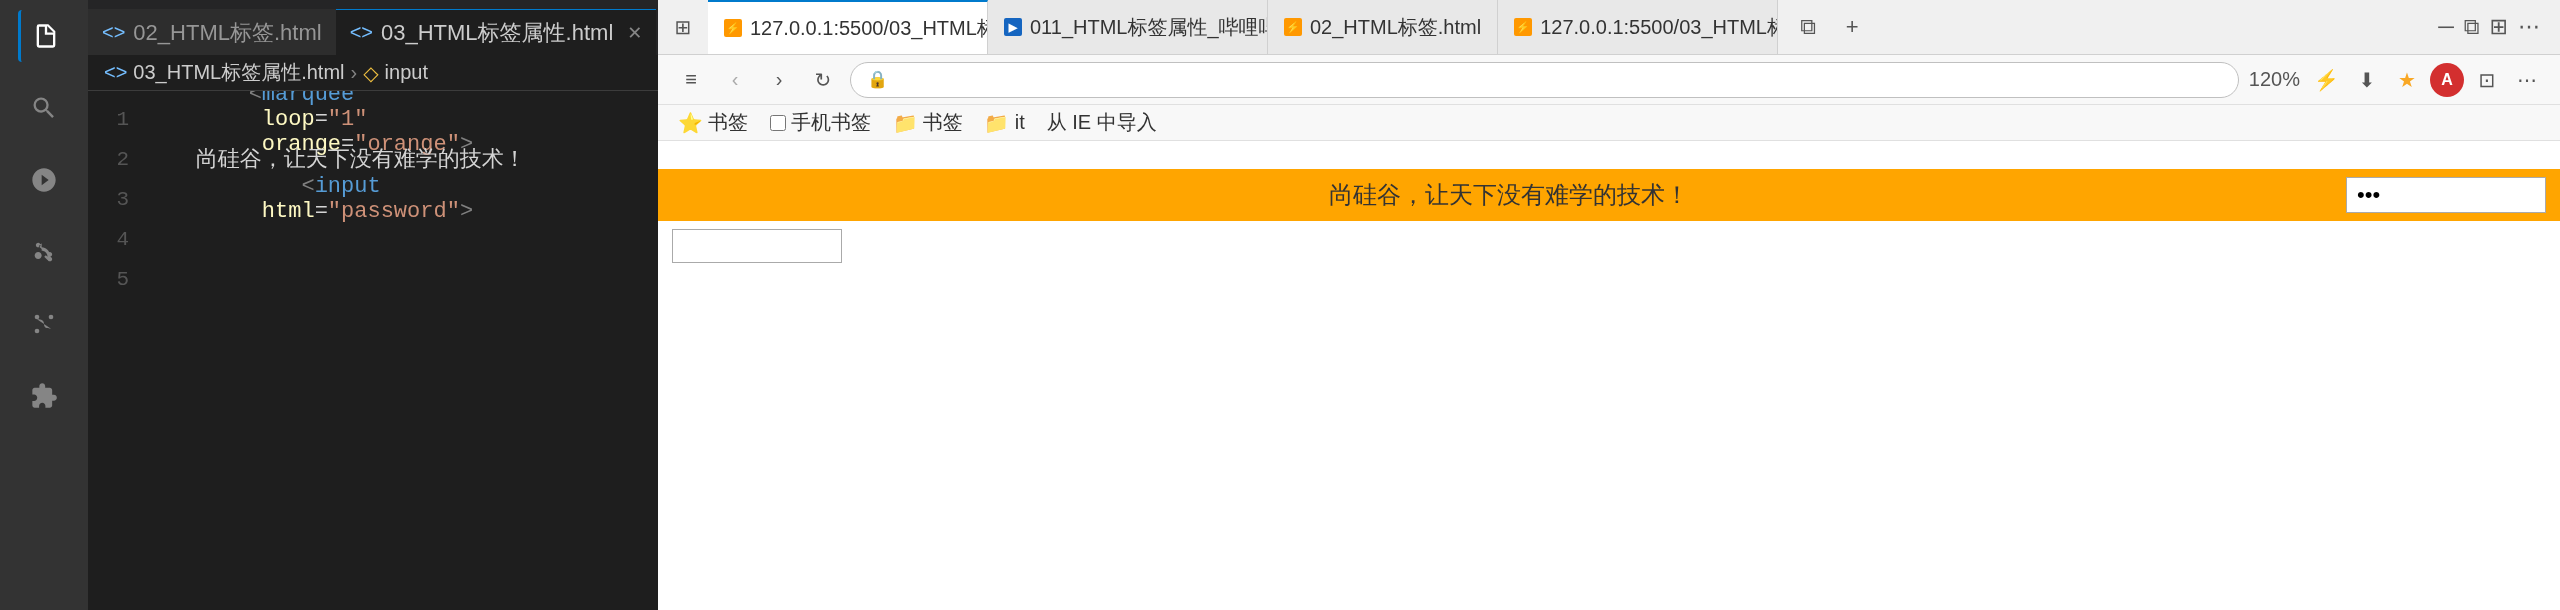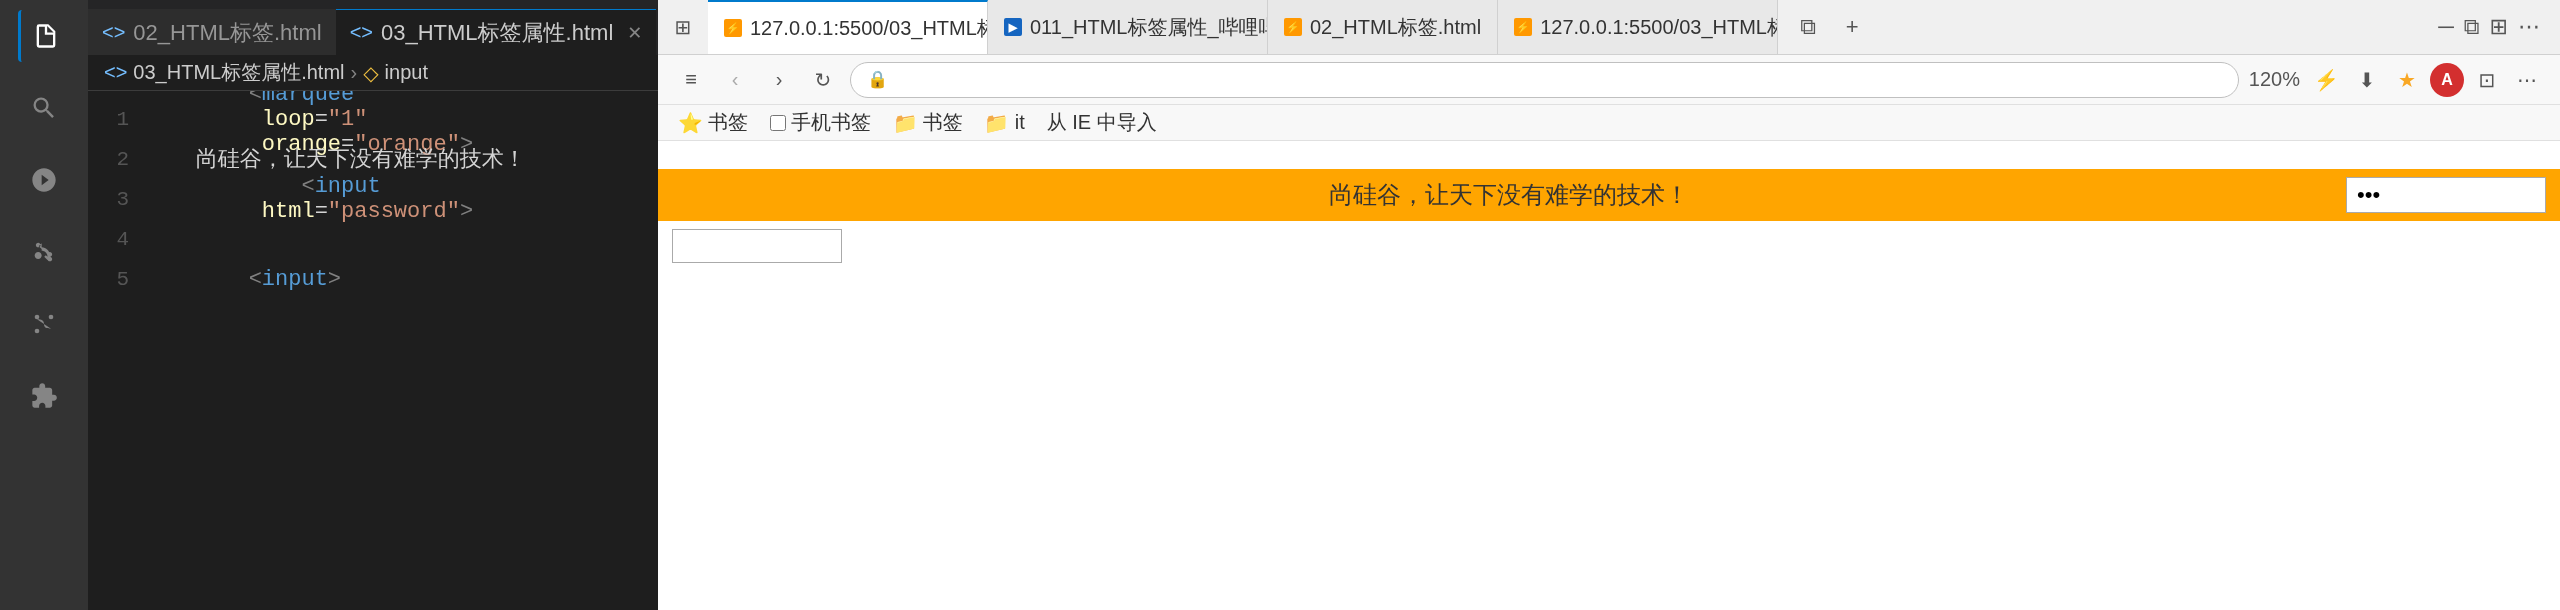--- a/index.html
+++ b/index.html
@@ -389,23 +389,20 @@
         <span class="kw-attr"> html</span><span class="kw-eq">=</span><span class="kw-val">"password"</span><span class="kw-bracket">&gt;</span>
       </span>
     </div>
 
     <div class="code-line">
       <span class="line-num">4</span>
     </div>
 
     <div class="code-line">
       <span class="line-num">5</span>
-      <span class="line-content">
-        <span class="kw-bracket">&lt;</span><span class="kw-tag">input</span><span class="kw-bracket">&gt;</span>
-      </span>
     </div>
   </div>
 </div>
 
 <div class="browser-area">
 
   <div class="browser-chrome">
 
     <div style="width:50px;display:flex;align-items:center;justify-content:center;color:#555;font-size:20px;flex-shrink:0;">⊞</div>
 

